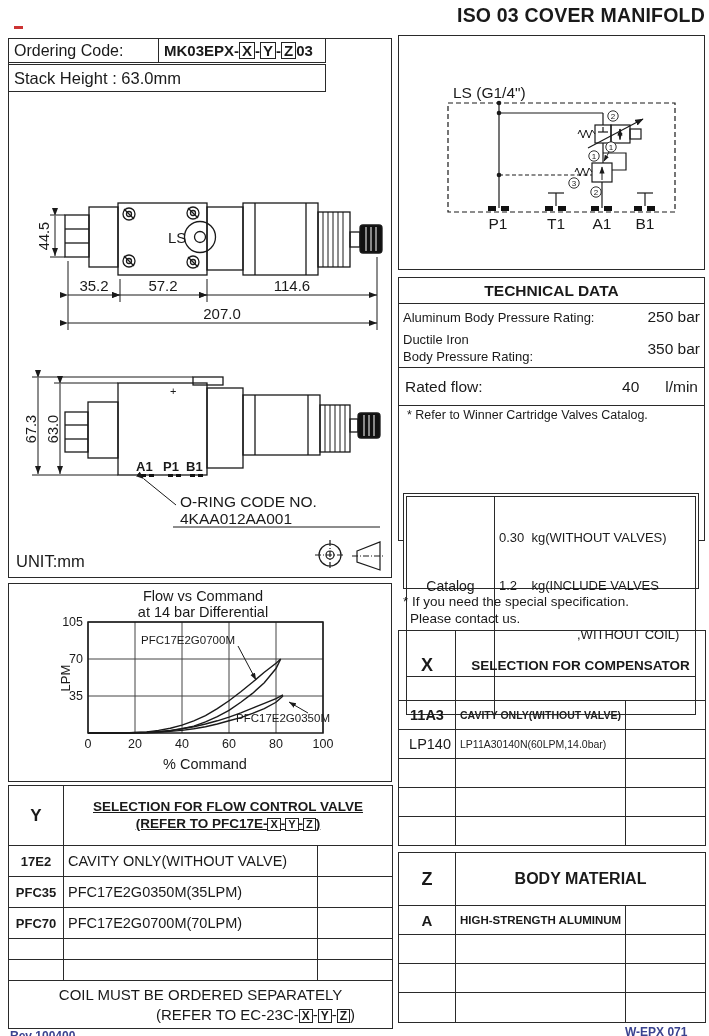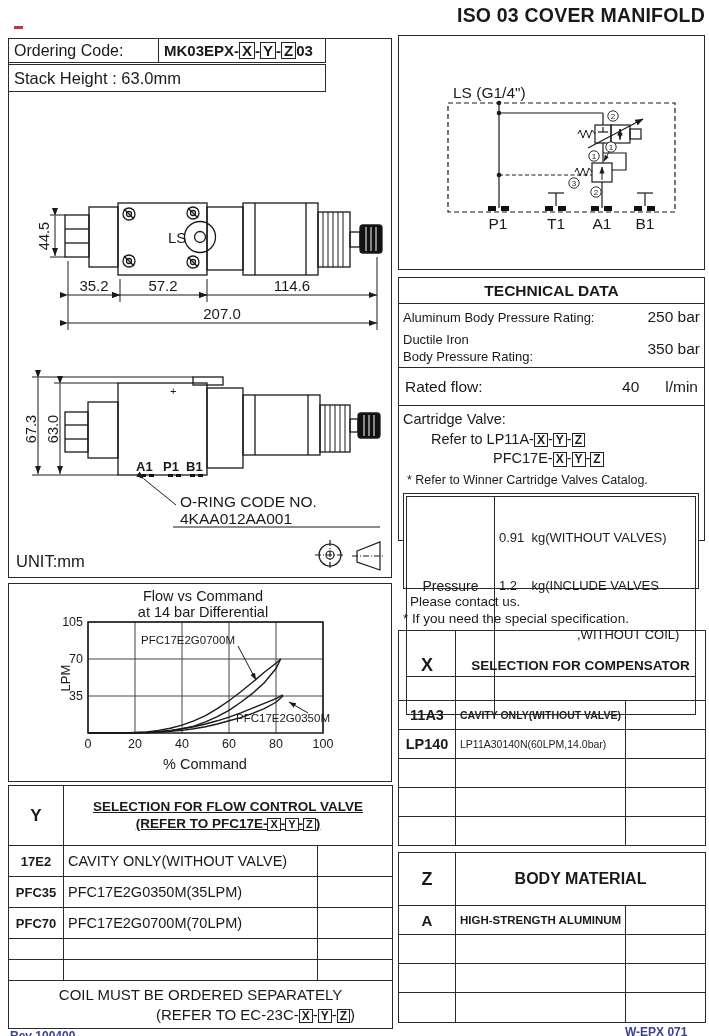--- a/index.html
+++ b/index.html
@@ -362,51 +362,46 @@
       <span style="font-size:13px;line-height:1.25;">
         <span>Ductile Iron</span><br><span>Body Pressure Rating:</span>
       </span>
       <span style="font-size:15.5px;">350 bar</span>
     </div>
     <div style="height:37px;display:flex;align-items:center;padding:0 6px;border-bottom:1.6px solid #2a2a2a;">
       <span style="font-size:15.5px;flex:1;">Rated flow:</span>
       <span style="font-size:15.5px;margin-right:26px;">40</span>
       <span style="font-size:15.5px;">l/min</span>
     </div>
-    <div style="padding:4px 4px 0 4px;font-size:14.5px;line-height:1.35;height:61px;">
-      <div>Cartridge Valve:</div>
-      <div style="padding-left:28px;"><span>Refer to LP11A-</span><span class="boxl" style="font-size:12px;">X</span><span>-</span><span class="boxl" style="font-size:12px;">Y</span><span>-</span><span class="boxl" style="font-size:12px;">Z</span></div>
-      <div style="padding-left:90px;"><span>PFC17E-</span><span class="boxl" style="font-size:12px;">X</span><span>-</span><span class="boxl" style="font-size:12px;">Y</span><span>-</span><span class="boxl" style="font-size:12px;">Z</span></div>
-    </div>
     <div style="font-size:12.5px;padding:2px 0 0 8px;height:18px;">* Refer to Winner Cartridge Valves Catalog.</div>
     <div class="bx" style="position:absolute;left:4px;top:215px;width:296px;height:96px;border-width:1.4px;padding:2px;">
       <table style="border:1.2px solid #2a2a2a;">
         <colgroup>
             <col style="width:88px">
             <col>
           </colgroup>
         <tbody>
             <tr style="height:50px">
-          <td style="font-size:14px;text-align:center;">Pressure</td>
+          <td style="font-size:14px;text-align:center;">Catalog</td>
           <td style="font-size:13px;line-height:1.25;white-space:pre;">
-            <div>0.91  kg(WITHOUT VALVES)</div>
+            <div>0.30  kg(WITHOUT VALVES)</div>
             <div>1.2    kg(INCLUDE VALVES</div>
             <div style="padding-left:78px;">,WITHOUT COIL)</div>
           </td>
         </tr>
         <tr style="height:38px">
               <td></td>
               <td></td>
             </tr>
       </tbody>
         </table>
     </div>
     <div style="position:absolute;left:4px;top:316px;font-size:13.5px;line-height:1.25;">
+      <div>* If you need the special specification.</div>
       <div style="padding-left:7px;">Please contact us.</div>
-      <div>* If you need the special specification.</div>
     </div>
   </div>
 
   <div class="abs" style="left:398px;top:630px;width:307px;height:215px;">
     <table>
       <colgroup>
           <col style="width:57px">
           <col style="width:170px">
           <col style="width:80px">
         </colgroup>
@@ -414,21 +409,21 @@
           <tr style="height:70px">
         <td style="text-align:center;font-size:18px;font-weight:bold;">X</td>
         <td colspan="2" style="text-align:center;font-size:13.5px;font-weight:bold;">SELECTION FOR COMPENSATOR</td>
       </tr>
       <tr style="height:29px">
         <td style="text-align:center;font-size:14.5px;font-weight:bold;">11A3</td>
         <td style="font-size:10.5px;font-weight:bold;color:#222;">CAVITY ONLY(WITHOUT VALVE)</td>
         <td></td>
       </tr>
       <tr style="height:29px">
-        <td style="text-align:center;font-size:14.5px;font-weight:bold;">LP140</td>
+        <td style="text-align:right;font-size:14.5px;font-weight:normal;">LP140</td>
         <td style="font-size:10.5px;color:#222;">LP11A30140N(60LPM,14.0bar)</td>
         <td></td>
       </tr>
       <tr style="height:29px">
             <td></td>
             <td></td>
             <td></td>
           </tr>
       <tr style="height:29px">
             <td></td>

